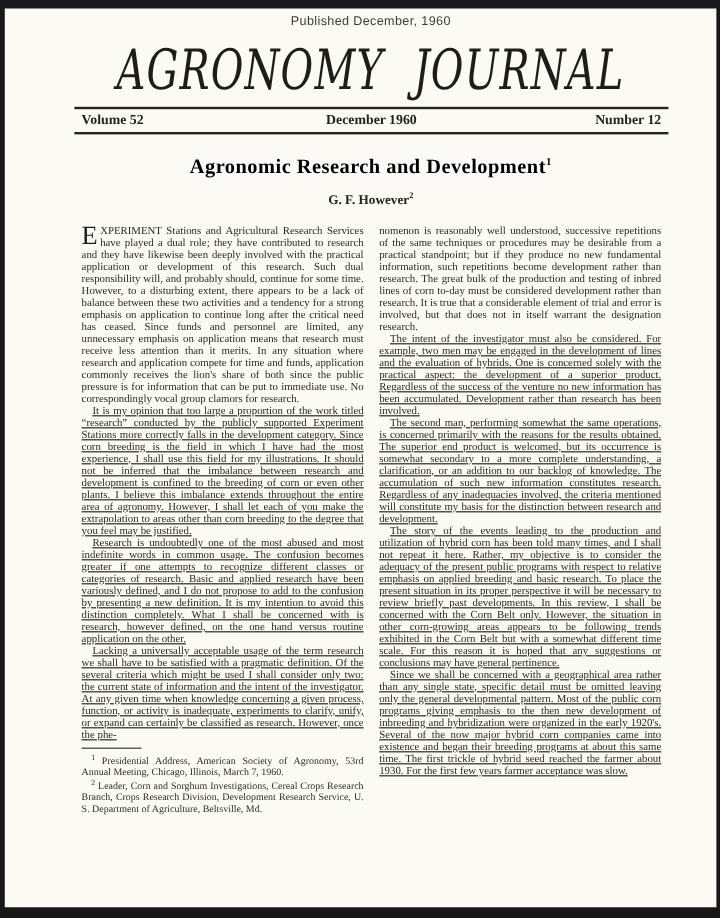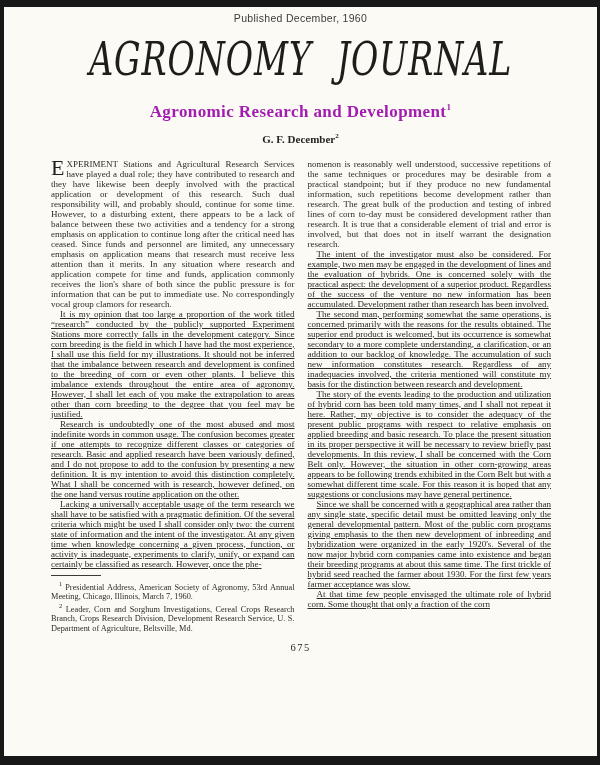--- a/index.html
+++ b/index.html
@@ -1,39 +1,39 @@
 <!DOCTYPE html>
 <html><head>
 <meta charset="utf-8">
 <style>
   html,body{margin:0;padding:0;background:#e8e8e6;}
   .page{
     position:relative;width:600px;height:765px;box-sizing:border-box;
     background:#fbfaf5;
     border-top:7px solid #181818;border-bottom:9px solid #181818;
     border-left:4px solid #181818;border-right:3px solid #181818;
-    font-family:"Liberation Serif",serif;color:#2b2a24;overflow:hidden;
+    font-family:"Liberation Serif",serif;color:#2b2a24;overflow:hidden;padding-left:17px;
   }
   .published{
     text-align:center;padding-top:5px;
     font-family:"Liberation Sans",sans-serif;font-size:10.5px;color:#3c3c3a;letter-spacing:.3px;
   }
   .masthead{ text-align:center;margin-top:9px;height:52px;font-style:italic; }
   .masthead span{
     display:inline-block;font-family:"DejaVu Serif",serif;font-size:35px;color:#1d1d1a;
     letter-spacing:1px;word-spacing:14px;transform:scale(.95,1.32);transform-origin:center top;
     font-weight:500;white-space:nowrap;
   }
   .head-rules{margin:4px 40px 0 41px;}
   .rule{border:none;border-top:2.5px solid #242420;margin:0;}
   .vol-row{position:relative;padding:3px 6px 4px;font-size:11.5px;font-weight:bold;color:#232320;}
   .vol-center{position:absolute;left:50%;transform:translateX(-50%);}
   .vol-right{position:absolute;right:6px;}
   .title{
-    text-align:center;margin-top:17px;font-size:17px;font-weight:bold;color:#a21caf;letter-spacing:.4px;
+    text-align:center;margin-top:17px;font-size:17px;font-weight:bold;color:#000000;letter-spacing:.4px;
   }
   .title sup{font-size:9px;}
   .byline{text-align:center;margin-top:10px;font-size:11px;font-weight:bold;color:#232320;}
   .byline sup{font-size:7px;}
   .cols{display:flex;gap:13px;margin:14px 46px 0 47px;}
   .col{flex:1;min-width:0;font-size:9px;line-height:10px;text-align:justify;}
   .col p{margin:0;}
   .col p.indent{text-indent:9px;text-decoration:underline;}
   .dropcap{
     float:left;font-size:22px;line-height:18.5px;padding-right:2px;color:#1e1e1b;
@@ -49,27 +49,36 @@
 <body>
 
 <div class="page">
 
   <div class="published">Published December, 1960</div>
 
   <div class="masthead">
     <span>AGRONOMY JOURNAL</span>
   </div>
 
+  <div class="head-rules">
+    <hr class="rule">
+    <div class="vol-row">
+      <span class="vol-left">Volume 52</span>
+      <span class="vol-center">December 1960</span>
+      <span class="vol-right">Number 12</span>
+    </div>
+    <hr class="rule">
+  </div>
 
   <div class="title">
     <span>Agronomic Research and Development</span><sup>1</sup>
   </div>
 
   <div class="byline">
-    <span>G. F. December</span><sup>2</sup>
+    <span>G. F. However</span><sup>2</sup>
   </div>
 
   <div class="cols">
 
     <div class="col">
       <p><span class="dropcap">E</span><span>XPERIMENT Stations and Agricultural Research Services have played a dual role; they have contributed to research and they have likewise been deeply involved with the practical application or development of this research. Such dual responsibility will, and probably should, continue for some time. However, to a disturbing extent, there appears to be a lack of balance between these two activities and a tendency for a strong emphasis on application to continue long after the critical need has ceased. Since funds and personnel are limited, any unnecessary emphasis on application means that research must receive less attention than it merits. In any situation where research and application compete for time and funds, application commonly receives the lion's share of both since the public pressure is for information that can be put to immediate use. No correspondingly vocal group clamors for research.</span></p>
       <p class="indent">It is my opinion that too large a proportion of the work titled “research” conducted by the publicly supported Experiment Stations more correctly falls in the development category. Since corn breeding is the field in which I have had the most experience, I shall use this field for my illustrations. It should not be inferred that the imbalance between research and development is confined to the breeding of corn or even other plants. I believe this imbalance extends throughout the entire area of agronomy. However, I shall let each of you make the extrapolation to areas other than corn breeding to the degree that you feel may be justified.</p>
       <p class="indent">Research is undoubtedly one of the most abused and most indefinite words in common usage. The confusion becomes greater if one attempts to recognize different classes or categories of research. Basic and applied research have been variously defined, and I do not propose to add to the confusion by presenting a new definition. It is my intention to avoid this distinction completely. What I shall be concerned with is research, however defined, on the one hand versus routine application on the other.</p>
       <p class="indent">Lacking a universally acceptable usage of the term research we shall have to be satisfied with a pragmatic definition. Of the several criteria which might be used I shall consider only two: the current state of information and the intent of the investigator. At any given time when knowledge concerning a given process, function, or activity is inadequate, experiments to clarify, unify, or expand can certainly be classified as research. However, once the phe-</p>
 
@@ -79,20 +88,18 @@
         <p class="footnote"><sup>2</sup> <span>Leader, Corn and Sorghum Investigations, Cereal Crops Research Branch, Crops Research Division, Development Research Service, U. S. Department of Agriculture, Beltsville, Md.</span></p>
       </div>
     </div>
 
     <div class="col">
       <p>nomenon is reasonably well understood, successive repetitions of the same techniques or procedures may be desirable from a practical standpoint; but if they produce no new fundamental information, such repetitions become development rather than research. The great bulk of the production and testing of inbred lines of corn to-day must be considered development rather than research. It is true that a considerable element of trial and error is involved, but that does not in itself warrant the designation research.</p>
       <p class="indent">The intent of the investigator must also be considered. For example, two men may be engaged in the development of lines and the evaluation of hybrids. One is concerned solely with the practical aspect: the development of a superior product. Regardless of the success of the venture no new information has been accumulated. Development rather than research has been involved.</p>
       <p class="indent">The second man, performing somewhat the same operations, is concerned primarily with the reasons for the results obtained. The superior end product is welcomed, but its occurrence is somewhat secondary to a more complete understanding, a clarification, or an addition to our backlog of knowledge. The accumulation of such new information constitutes research. Regardless of any inadequacies involved, the criteria mentioned will constitute my basis for the distinction between research and development.</p>
       <p class="indent">The story of the events leading to the production and utilization of hybrid corn has been told many times, and I shall not repeat it here. Rather, my objective is to consider the adequacy of the present public programs with respect to relative emphasis on applied breeding and basic research. To place the present situation in its proper perspective it will be necessary to review briefly past developments. In this review, I shall be concerned with the Corn Belt only. However, the situation in other corn-growing areas appears to be following trends exhibited in the Corn Belt but with a somewhat different time scale. For this reason it is hoped that any suggestions or conclusions may have general pertinence.</p>
       <p class="indent">Since we shall be concerned with a geographical area rather than any single state, specific detail must be omitted leaving only the general developmental pattern. Most of the public corn programs giving emphasis to the then new development of inbreeding and hybridization were organized in the early 1920's. Several of the now major hybrid corn companies came into existence and began their breeding programs at about this same time. The first trickle of hybrid seed reached the farmer about 1930. For the first few years farmer acceptance was slow.</p>
-      <p class="indent">At that time few people envisaged the ultimate role of hybrid corn. Some thought that only a fraction of the corn</p>
     </div>
 
   </div>
 
-  <div class="pagenum">675</div>
 
 </div>
 
 </body></html>

